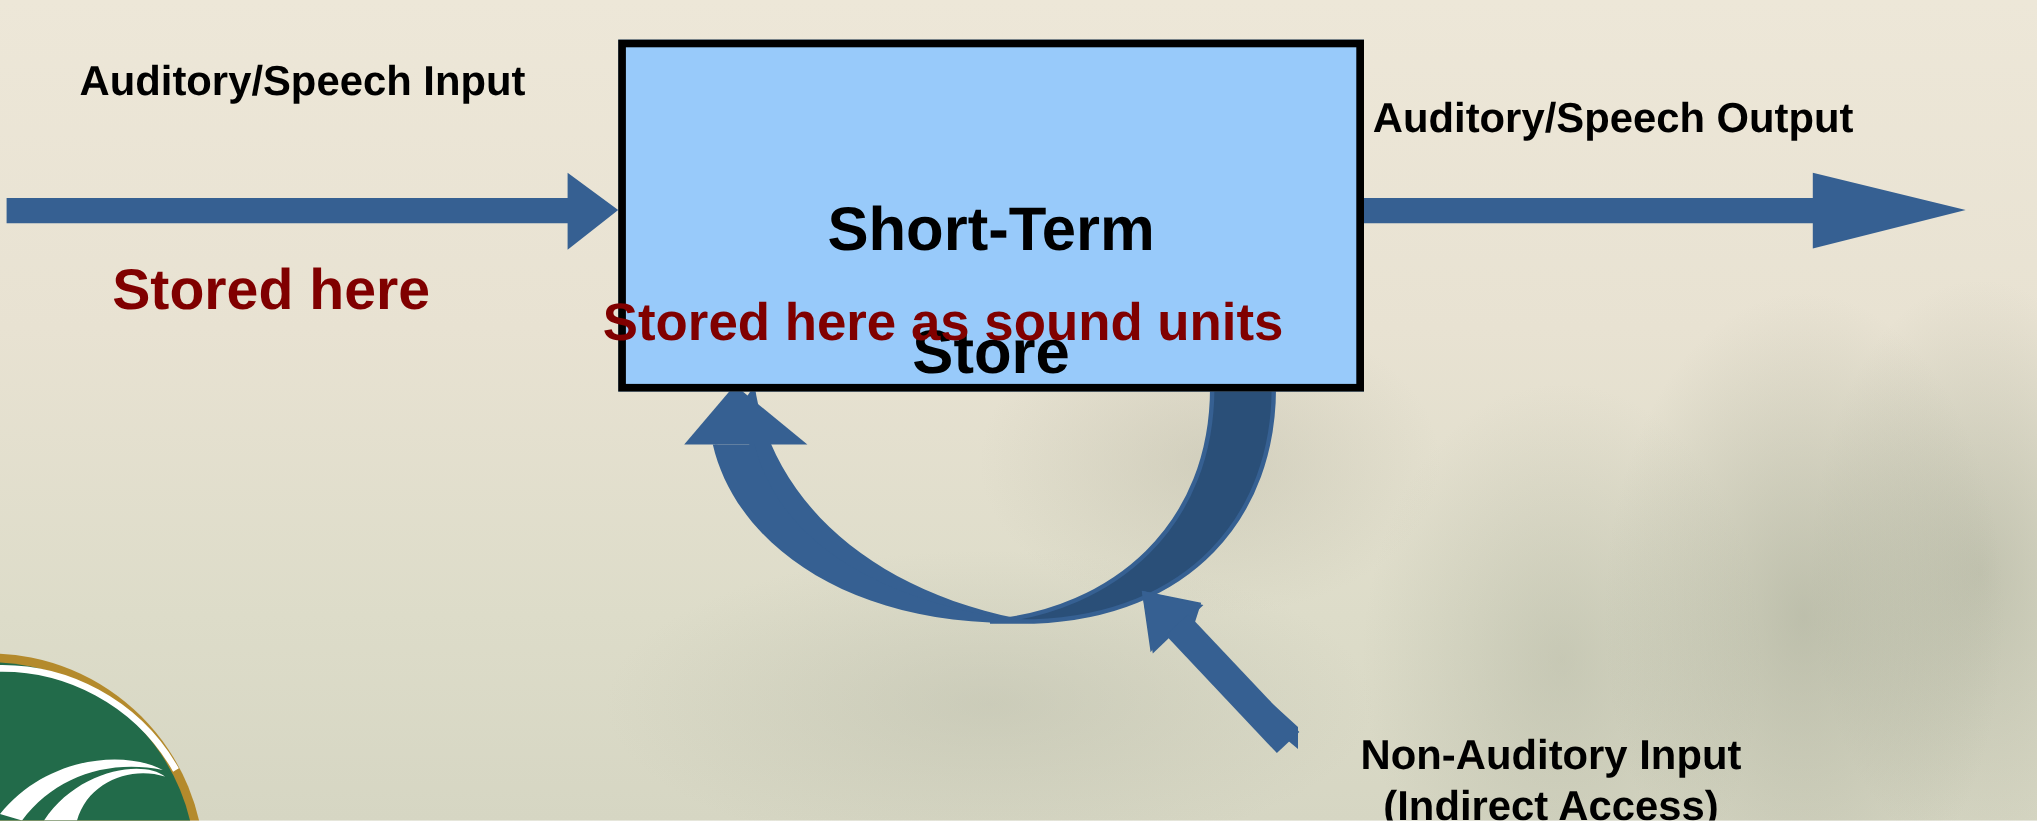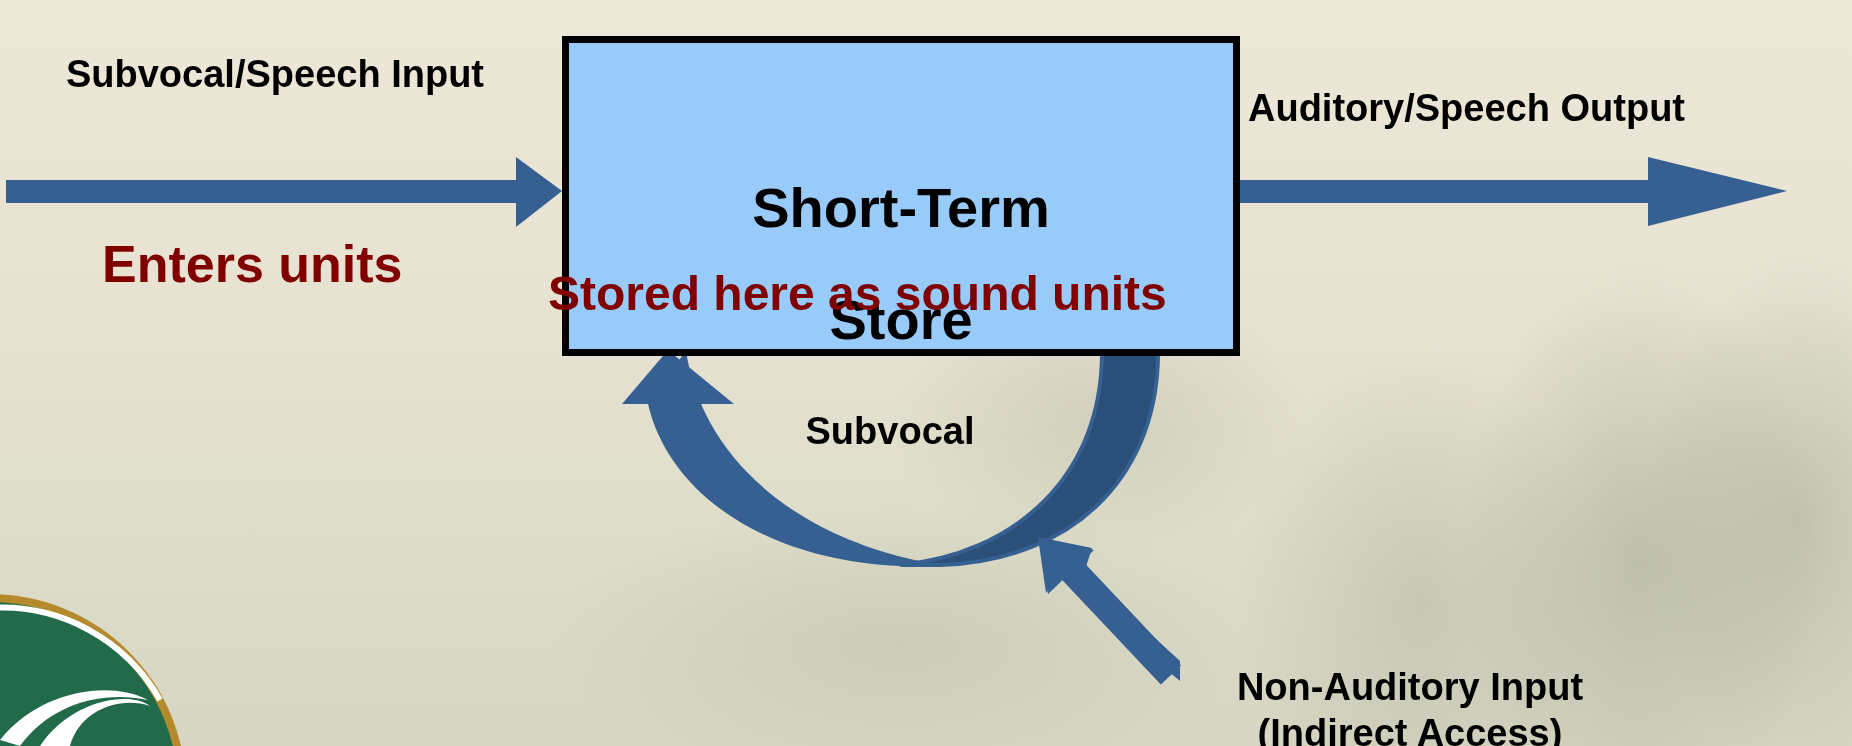--- a/index.html
+++ b/index.html
@@ -126,28 +126,27 @@
   </g>
 </svg>
 
 <div class="store-box"></div>
 <div class="store-title">
   <div>Short-Term</div>
   <div>Store</div>
 </div>
 
 <div class="label label-input">
-  <div>Subvocal/Speech Input</div>
+  <div>Auditory/Speech Input</div>
 </div>
 
 <div class="label label-output">Auditory/Speech Output</div>
 
 <div class="label label-rehearsal">
-  <div>Subvocal</div>
 </div>
 
 <div class="label label-indirect">
   <div>Non-Auditory Input</div>
   <div>(Indirect Access)</div>
 </div>
 
-<div class="annot annot-enters">Enters units</div>
+<div class="annot annot-enters">Stored here</div>
 <div class="annot annot-stored">Stored here as sound units</div>
 
 </body></html>

